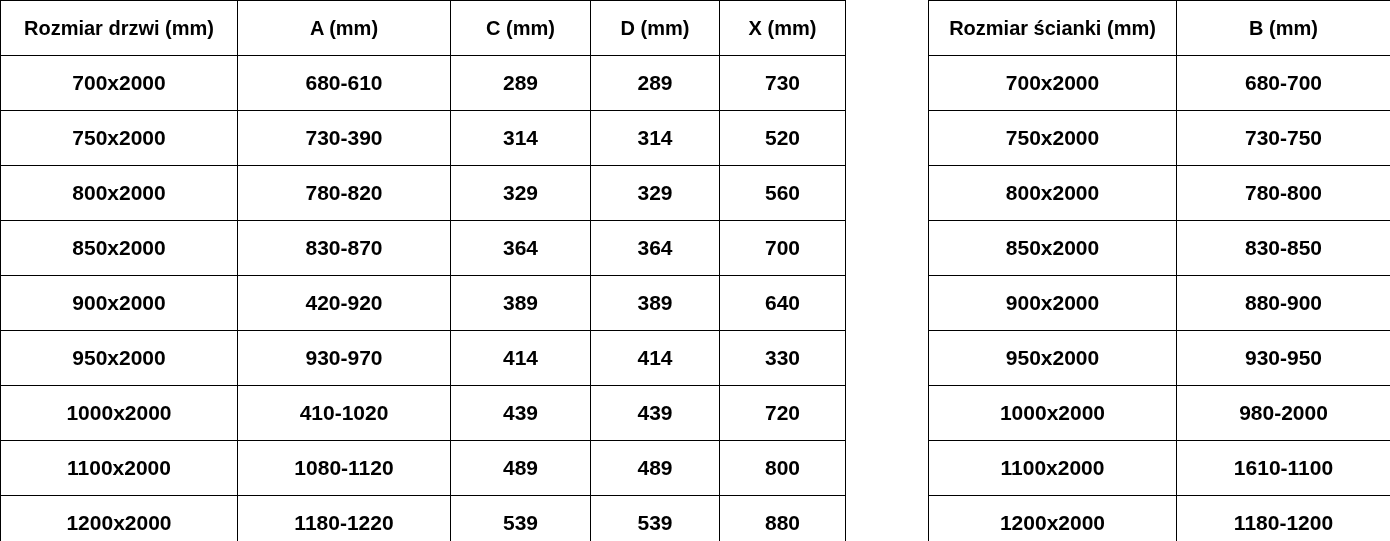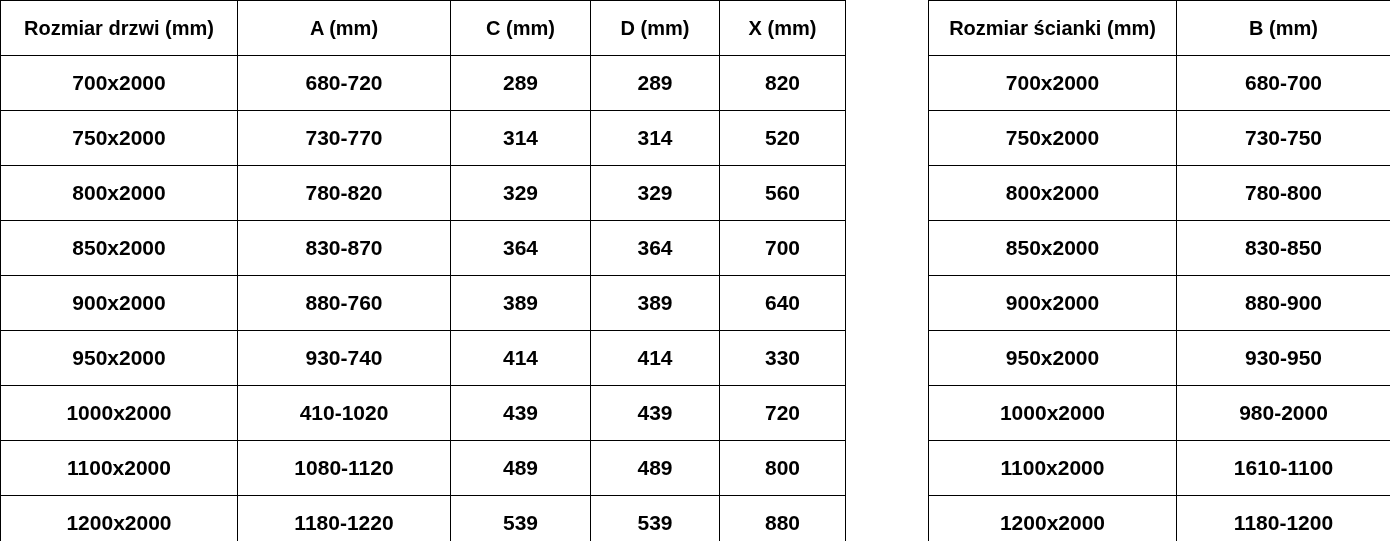--- a/index.html
+++ b/index.html
@@ -89,56 +89,56 @@
           <th>Rozmiar drzwi (mm)</th>
           <th>A (mm)</th>
           <th>C (mm)</th>
           <th>D (mm)</th>
           <th>X (mm)</th>
         </tr>
       </thead>
       <tbody>
         <tr>
           <td>700x2000</td>
-          <td>680-720</td>
+          <td>680-610</td>
           <td>289</td>
           <td>289</td>
-          <td>820</td>
+          <td>730</td>
         </tr>
         <tr>
           <td>750x2000</td>
-          <td>730-770</td>
+          <td>730-390</td>
           <td>314</td>
           <td>314</td>
           <td>520</td>
         </tr>
         <tr>
           <td>800x2000</td>
           <td>780-820</td>
           <td>329</td>
           <td>329</td>
           <td>560</td>
         </tr>
         <tr>
           <td>850x2000</td>
           <td>830-870</td>
           <td>364</td>
           <td>364</td>
           <td>700</td>
         </tr>
         <tr>
           <td>900x2000</td>
-          <td>880-760</td>
+          <td>420-920</td>
           <td>389</td>
           <td>389</td>
           <td>640</td>
         </tr>
         <tr>
           <td>950x2000</td>
-          <td>930-740</td>
+          <td>930-970</td>
           <td>414</td>
           <td>414</td>
           <td>330</td>
         </tr>
         <tr>
           <td>1000x2000</td>
           <td>410-1020</td>
           <td>439</td>
           <td>439</td>
           <td>720</td>

